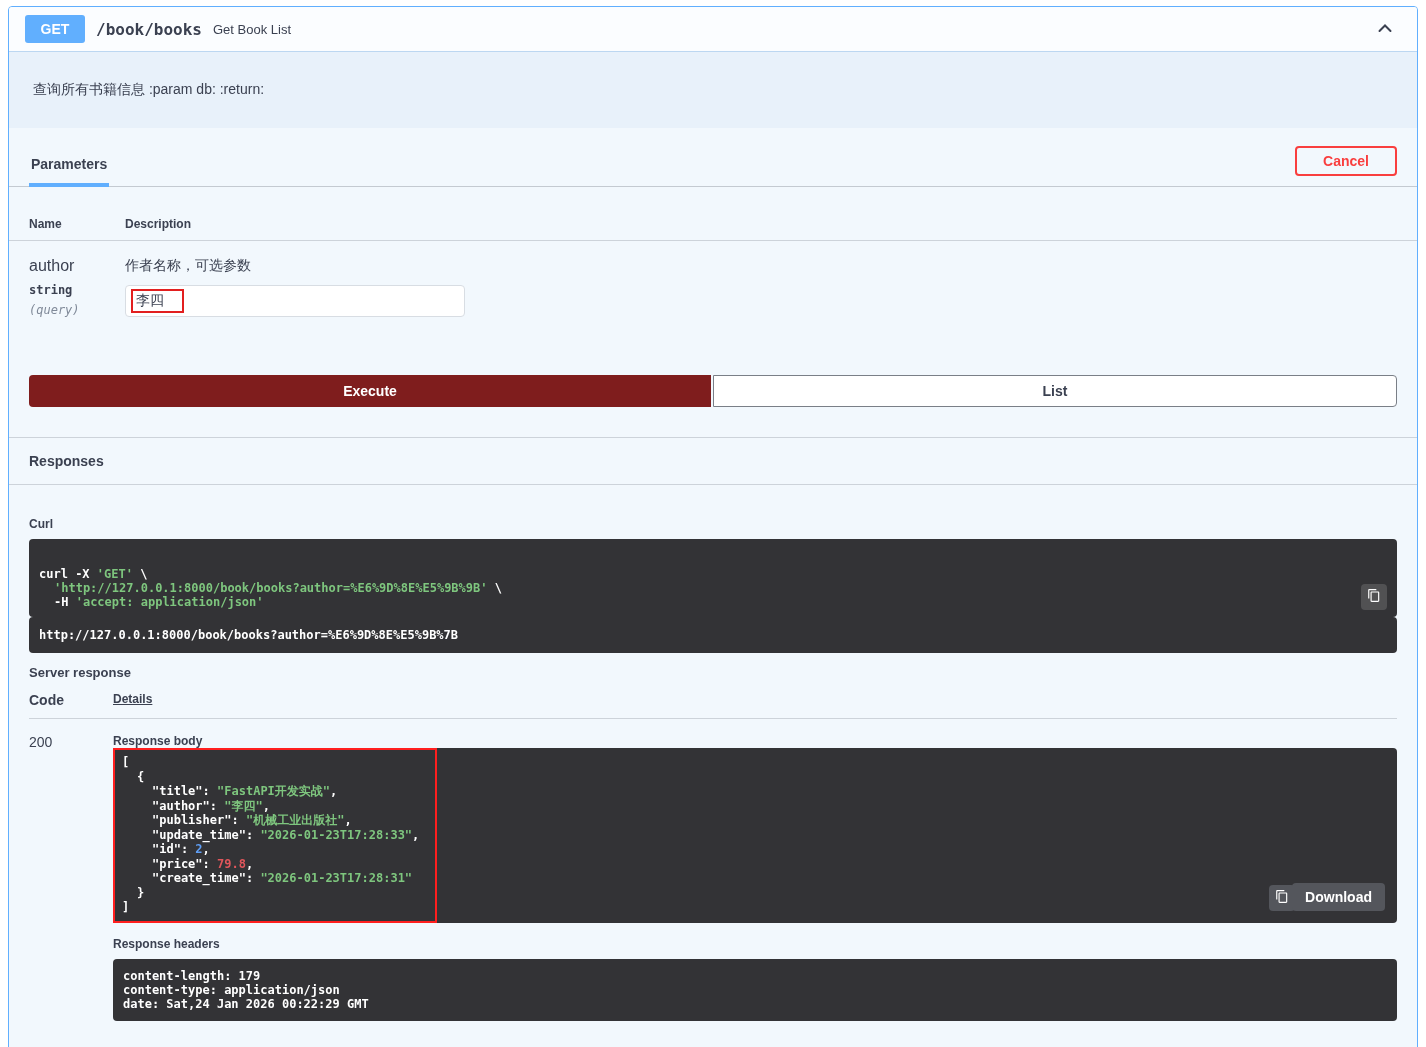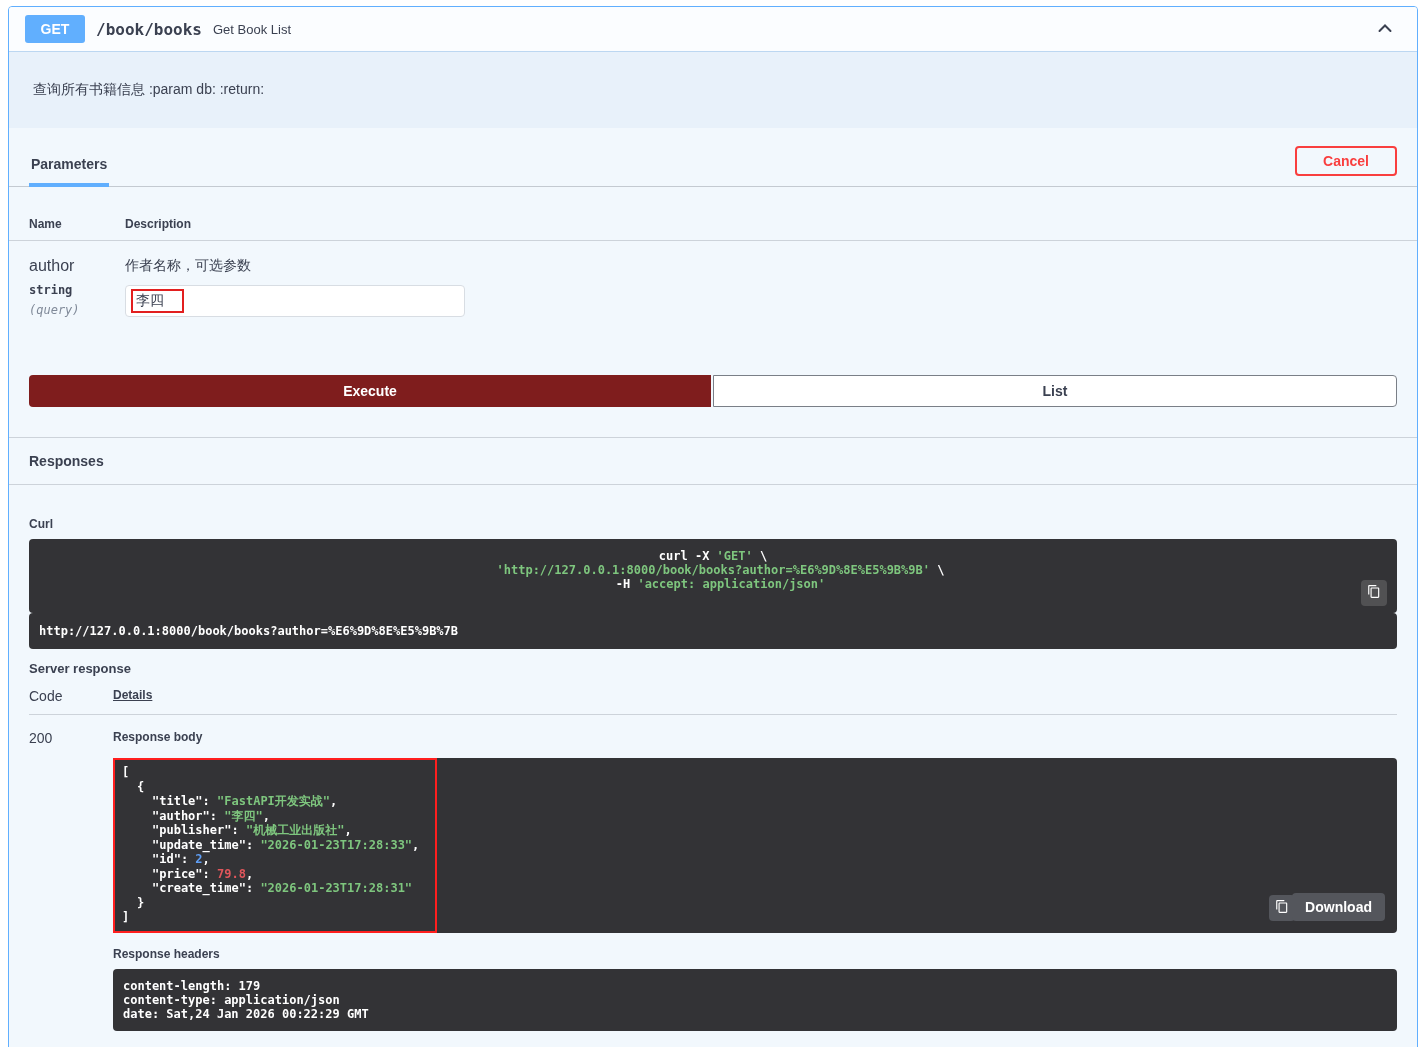--- a/index.html
+++ b/index.html
@@ -51,43 +51,43 @@
   .block-label { font-size:12px; font-weight:bold; }
   .curl-label { margin:32px 0 8px; }
   .requrl-label { margin:10px 0 8px; }
   .sr-label { font-size:13px; font-weight:600; margin:12px 0 0; }
 
   .dark-block { background:#333336; border-radius:4px; color:#fff; position:relative;
     font-family:"DejaVu Sans Mono", monospace; font-size:12px; font-weight:bold; }
   .code-line { line-height:14px; min-height:14px; white-space:pre-wrap; }
   .ind1 { padding-left:15px; }
   .ind2 { padding-left:30px; }
-  .curl-block { padding:10px 10px 8px; min-height:74px;text-align:center; }
+  .curl-block { padding:28px 10px 8px; min-height:74px; }
   .url-block { padding:11px 10px; margin-bottom:0; }
 
   .tok-cmd { color:#fff; font-weight:bold; }
   .tok-plain { color:#fff; }
   .tok-str { color:#7ec67e; }
   .tok-key { color:#fff; }
   .tok-punct { color:#fff; }
   .tok-int { color:#5f9ef5; }
   .tok-float { color:#e0565b; }
 
   .copy-btn { position:absolute; width:26px; height:26px; background:rgba(255,255,255,.15);
     border:none; border-radius:4px; display:flex; align-items:center; justify-content:center; cursor:pointer; }
   .curl-copy { right:10px; bottom:7px; }
   .resp-copy { right:102px; bottom:12px; background:#54565c; }
 
   .sr-table-head { display:grid; grid-template-columns:84px 1fr; padding:12px 0 10px;
     border-bottom:1px solid rgba(59,65,81,.2); }
-  .sr-code-header { font-size:14px; font-weight:normal; }
+  .sr-code-header { font-size:14px; font-weight:bold; }
   .sr-details-header { font-size:12px; font-weight:bold;text-decoration:underline; }
   .sr-row { display:grid; grid-template-columns:84px 1fr; padding-top:15px; }
   .sr-code { font-size:14px; }
-  .rb-label { margin-bottom:14px; }
+  .rb-label { }
   .response-body-block { min-height:172px; }
   .red-box { display:inline-block; border:2px solid #ff1f1f; padding:5px 16px 6px 7px; }
   .jline { line-height:14.5px; white-space:pre-wrap; }
   .download-btn { position:absolute; right:12px; bottom:12px; background:#54565c; color:#fff;
     font-weight:bold; font-size:14px; font-family:"Liberation Sans", sans-serif;
     border:none; border-radius:4px; padding:6px 13px; cursor:pointer; }
   .rh-label { margin:14px 0 8px; }
   .headers-block { padding:10px; }
 </style>
 </head>

